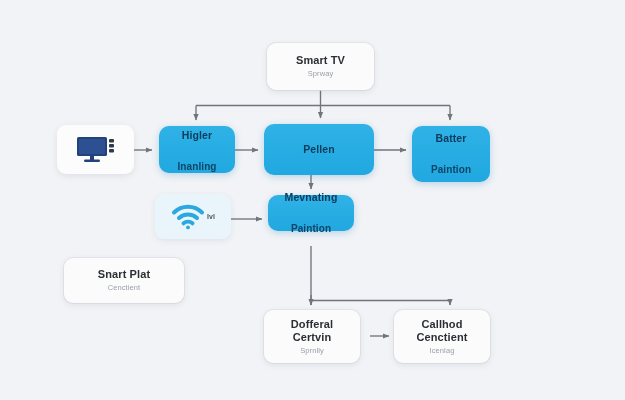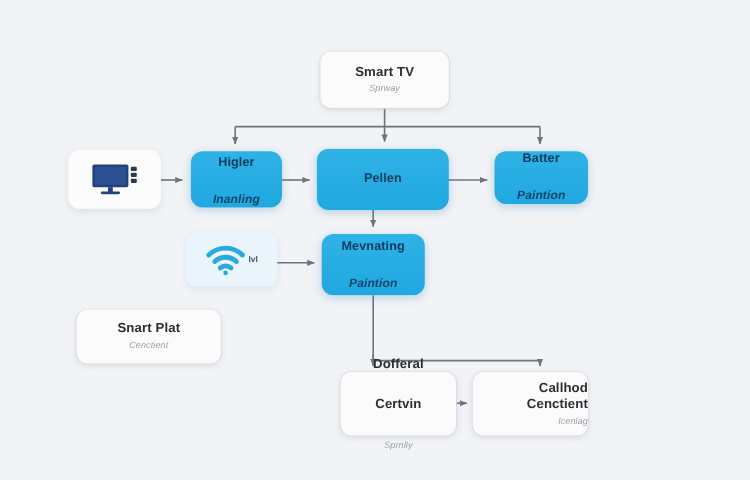--- a/index.html
+++ b/index.html
@@ -57,21 +57,20 @@
     color: #2b2e33;
     line-height: 13px;
     letter-spacing: 0.1px;
   }
   .subtitle {
     font-size: 7.5px;
     color: #9aa0a8;
     line-height: 11px;
     margin-top: 1px;
     letter-spacing: 0.1px;
-    font-style: italic;
   }
   .blue .title {
     color: #0d3b5c;
     font-size: 10.5px;
     font-weight: bold;
     line-height: 13px;
   }
   .blue .subtitle {
     color: #0e4466;
     font-size: 10px;
@@ -157,52 +156,52 @@
 
   <div class="node blue" style="left:159px; top:126px; width:76px; height:47px;justify-content:flex-end;">
     <div class="title blur">Higler</div>
     <div class="subtitle blur">Inanling</div>
   </div>
 
   <div class="node blue" style="left:264px; top:124px; width:110px; height:51px;">
     <div class="title blur">Pellen</div>
   </div>
 
-  <div class="node blue" style="left:412px; top:126px; width:78px; height:44px;">
+  <div class="node blue" style="left:412px; top:126px; width:78px; height:56px;">
     <div class="title blur">Batter</div>
     <div class="subtitle blur">Paintion</div>
   </div>
 
   <div class="node icon-tint" style="left:155px; top:194px; width:76px; height:45px; flex-direction:row;">
     <span class="iconwrap">
       <svg width="34" height="26" viewBox="0 0 34 26" xmlns="http://www.w3.org/2000/svg">
         <path d="M3,8.5 A20,20 0 0 1 31,8.5" stroke="#2aa9e0" stroke-width="4" fill="none" stroke-linecap="round"></path>
         <path d="M8,14 A13,13 0 0 1 26,14" stroke="#2aa9e0" stroke-width="4" fill="none" stroke-linecap="round"></path>
         <path d="M12.5,19.3 A7,7 0 0 1 21.5,19.3" stroke="#2aa9e0" stroke-width="4" fill="none" stroke-linecap="round"></path>
         <circle cx="17" cy="23.4" r="1.9" fill="#2aa9e0"></circle>
       </svg>
     </span>
     <span class="wifi-label blur">Ivl</span>
   </div>
 
-  <div class="node blue" style="left:268px; top:195px; width:86px; height:51px;">
+  <div class="node blue" style="left:268px; top:195px; width:86px; height:36px;">
     <div class="title blur">Mevnating</div>
     <div class="subtitle blur">Paintion</div>
   </div>
 
   <div class="node white" style="left:64px; top:258px; width:120px; height:45px;">
     <div class="title">Snart Plat</div>
     <div class="subtitle blur">Cenctient</div>
   </div>
 
-  <div class="node white" style="left:284px; top:310px; width:96px; height:53px;gap:20px;">
+  <div class="node white" style="left:264px; top:310px; width:96px; height:53px;">
     <div class="title blur">Dofferal</div>
     <div class="title blur">Certvin</div>
     <div class="subtitle blur">Sprnlly</div>
   </div>
 
-  <div class="node white" style="left:394px; top:310px; width:96px; height:53px;align-items:flex-end;">
+  <div class="node white" style="left:394px; top:310px; width:96px; height:53px;">
     <div class="title blur">Callhod</div>
     <div class="title blur">Cenctient</div>
     <div class="subtitle blur">Icenlag</div>
   </div>
 
 </div>
 
 </body></html>

